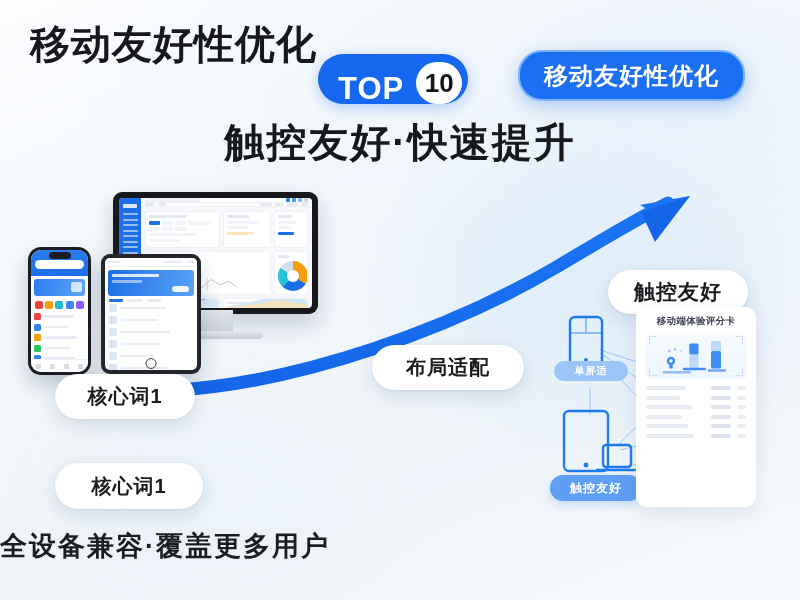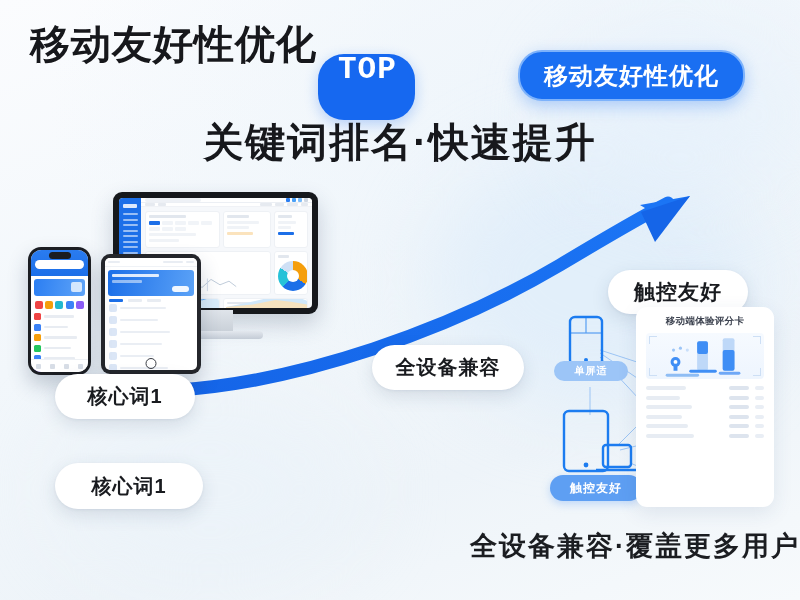--- a/index.html
+++ b/index.html
@@ -22,25 +22,24 @@
 
   
   .title-main{
     position:absolute;left:30px;top:24px;
     font-size:40px;font-weight:bold;color:#17181c;letter-spacing:1px;
     line-height:1;white-space:nowrap;
     text-shadow:0 1px 0 rgba(255,255,255,.6);
   }
   .top-badge{
     position:absolute;left:318px;top:54px;
-    height:66px;display:flex;align-items:flex-start;
+    height:50px;display:flex;align-items:flex-end;
     background:#1668f0;border-radius:26px;
     padding:0 6px 0 20px;
     box-shadow:0 4px 14px rgba(22,104,240,.28);
-    font-family:Liberation Mono, monospace;
   }
   .top-badge .tword{
     color:#ffffff;font-size:31px;font-weight:bold;letter-spacing:1px;
     margin-right:12px;line-height:1;
   }
   .top-badge .tnum{
     width:46px;height:42px;border-radius:21px;background:#ffffff;
     display:flex;align-items:center;justify-content:center;
     color:#15171b;font-size:26px;font-weight:bold;line-height:1;
   }
@@ -51,21 +50,21 @@
     background:#1a6ff2;border:2px solid #7db2fb;
     color:#ffffff;font-size:24px;font-weight:bold;letter-spacing:1px;
     box-shadow:0 5px 16px rgba(26,111,242,.30);white-space:nowrap;
   }
   .title-sub{
     position:absolute;left:0;right:0;top:122px;text-align:center;
     font-size:40px;font-weight:bold;color:#17181c;letter-spacing:2px;
     line-height:1;
   }
   .caption-bottom{
-    position:absolute;left:0;right:0;top:528px;text-align:right;
+    position:absolute;left:0;right:0;top:528px;text-align:left;
     font-size:27px;font-weight:bold;color:#1b1d21;letter-spacing:2px;
   }
 
   
   .arrow-svg{position:absolute;left:0;top:0;width:800px;height:600px;pointer-events:none;}
 
   
   .devices{position:absolute;left:28px;top:192px;width:320px;height:185px;}
 
   
@@ -156,21 +155,21 @@
   .kw1{left:55px;top:374px;width:140px;height:45px;}
   .kw2{left:196px;top:417px;width:152px;height:46px;}
   .kw3{left:55px;top:463px;width:148px;height:46px;}
   .kw-layout{left:372px;top:345px;width:152px;height:45px;}
   .kw-touch{left:608px;top:270px;width:140px;height:44px;font-size:21px;}
 
   
   .mini{position:absolute;left:548px;top:305px;width:230px;height:205px;}
   .mini-svg{position:absolute;left:0;top:0;width:230px;height:205px;}
   .mini-card{
-    position:absolute;left:88px;top:2px;width:138px;height:200px;
+    position:absolute;left:88px;top:2px;width:120px;height:200px;
     background:#ffffff;border-radius:11px;
     box-shadow:0 6px 20px rgba(40,70,120,.10);padding:8px 10px;box-sizing:border-box;font-family:Liberation Serif, serif;
   }
   .mini-card-title{
     font-size:9.5px;font-weight:bold;color:#3d4350;text-align:center;
     letter-spacing:.3px;margin-bottom:5px;
   }
   .mini-hero{
     height:46px;position:relative;margin-bottom:7px;
     background:linear-gradient(180deg,#f6faff,#eef5fe);border-radius:4px;
@@ -409,29 +408,30 @@
             <i></i>
           </div>
       </div>
     </div>
   </div>
 
   <div class="title-main">移动友好性优化</div>
 
   <div class="top-badge">
     <span class="tword">TOP</span>
+    <span class="tnum">10</span>
   </div>
 
   <div class="hero-pill">移动友好性优化</div>
 
-  <div class="title-sub">关键词排名·快速提升</div>
+  <div class="title-sub">触控友好·快速提升</div>
 
   <div class="kw-pill kw1">核心词1</div>
   <div class="kw-pill kw3">核心词1</div>
-  <div class="kw-pill kw-layout">全设备兼容</div>
+  <div class="kw-pill kw-layout">布局适配</div>
   <div class="kw-pill kw-touch">触控友好</div>
 
   <div class="mini">
     <svg class="mini-svg" viewBox="0 0 230 205">
       <g stroke="#8fbdf4" stroke-width="1" fill="none" opacity=".85">
         <line x1="52" y1="45" x2="92" y2="58"></line>
         <line x1="52" y1="48" x2="92" y2="75"></line>
         <line x1="52" y1="52" x2="92" y2="95"></line>
         <line x1="70" y1="140" x2="92" y2="118"></line>
         <line x1="72" y1="145" x2="92" y2="140"></line>

